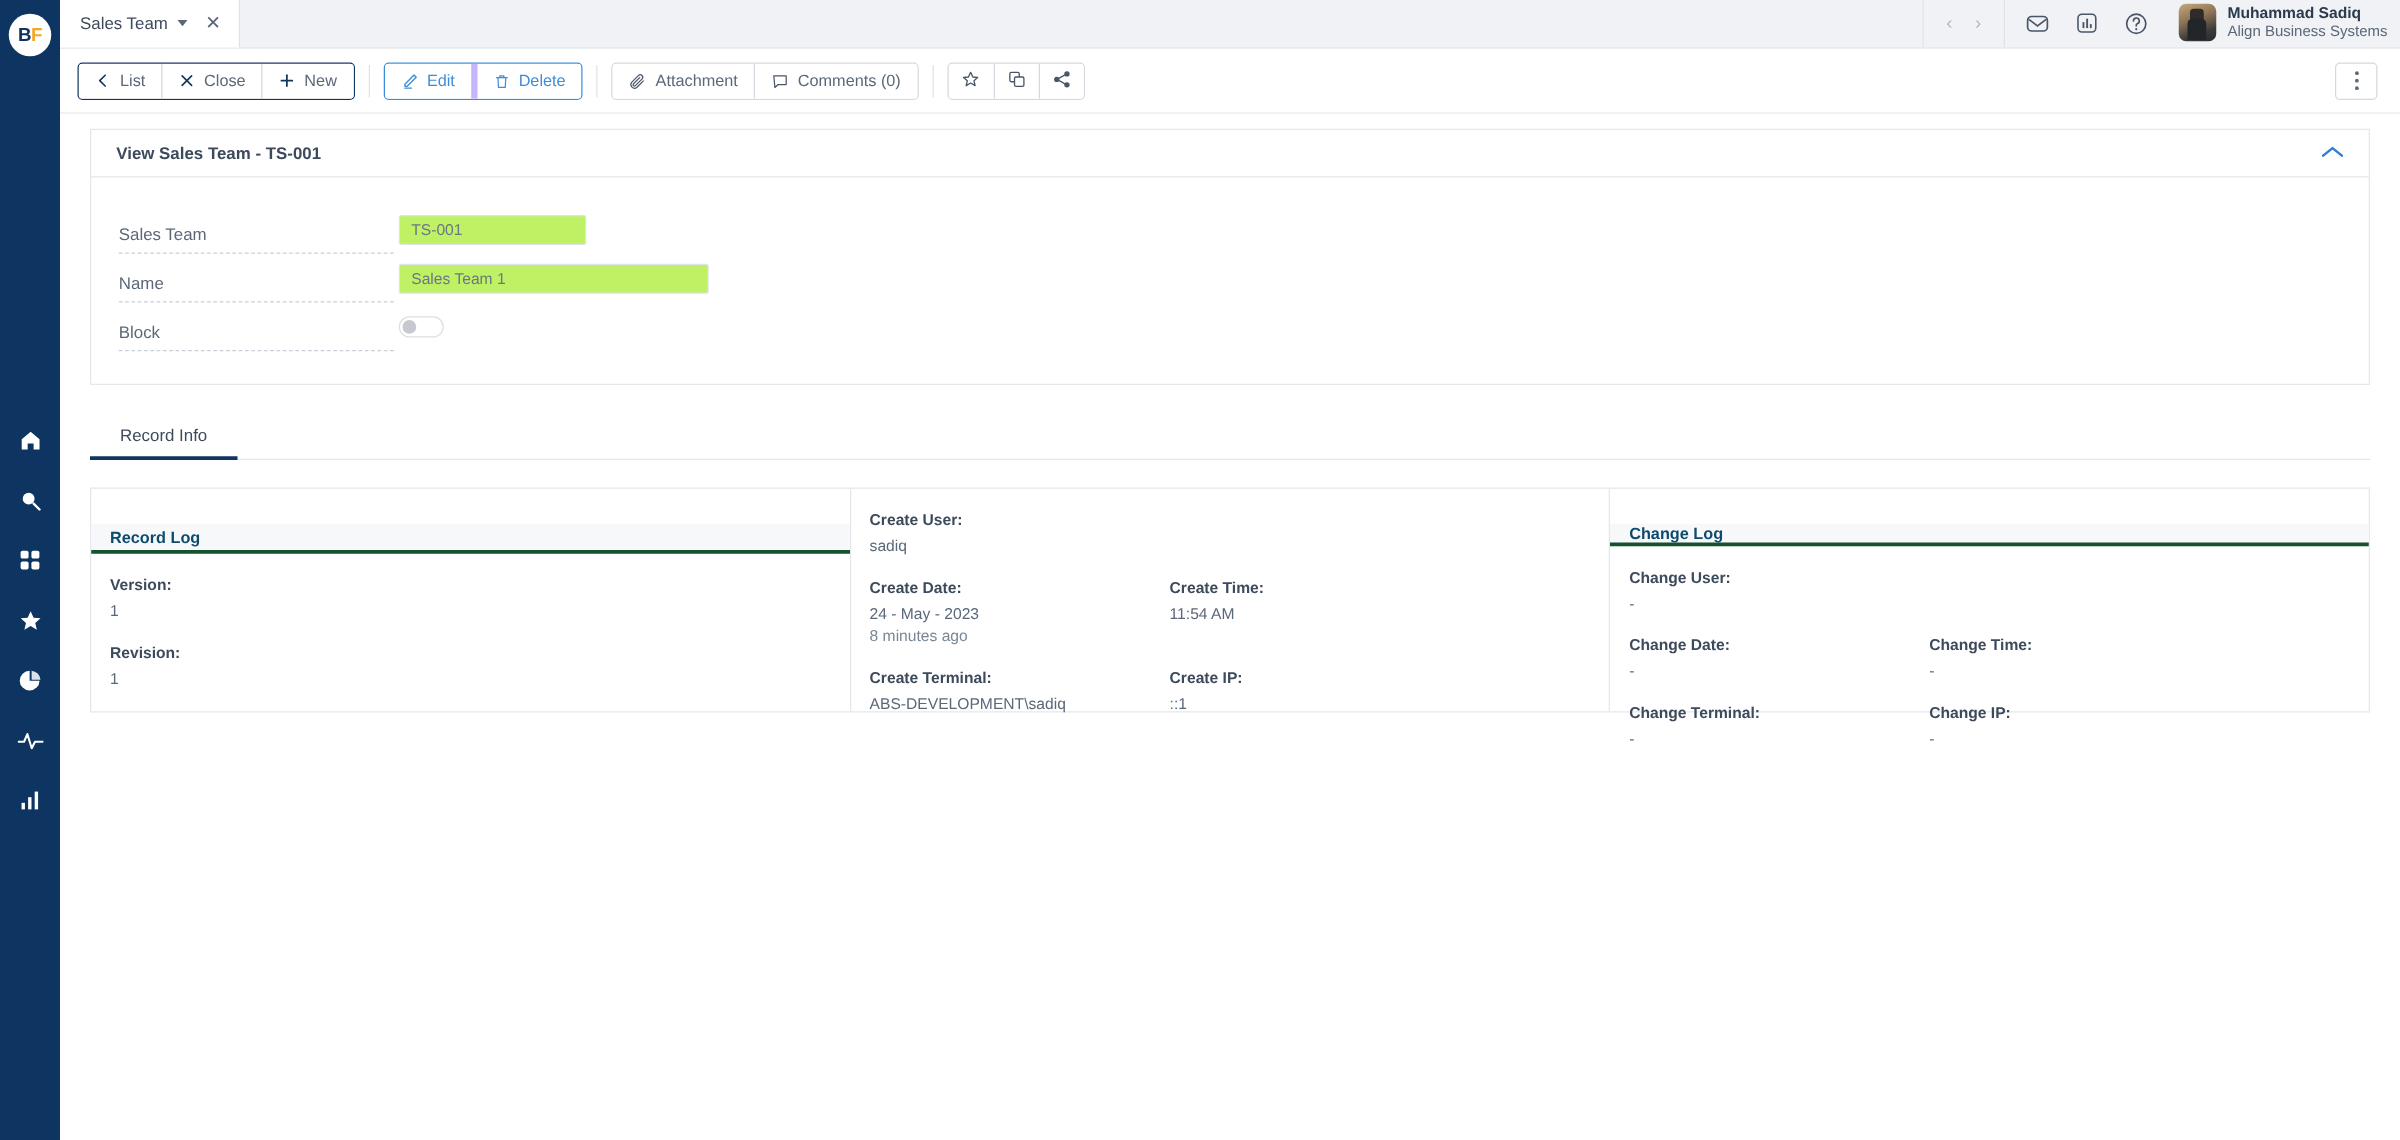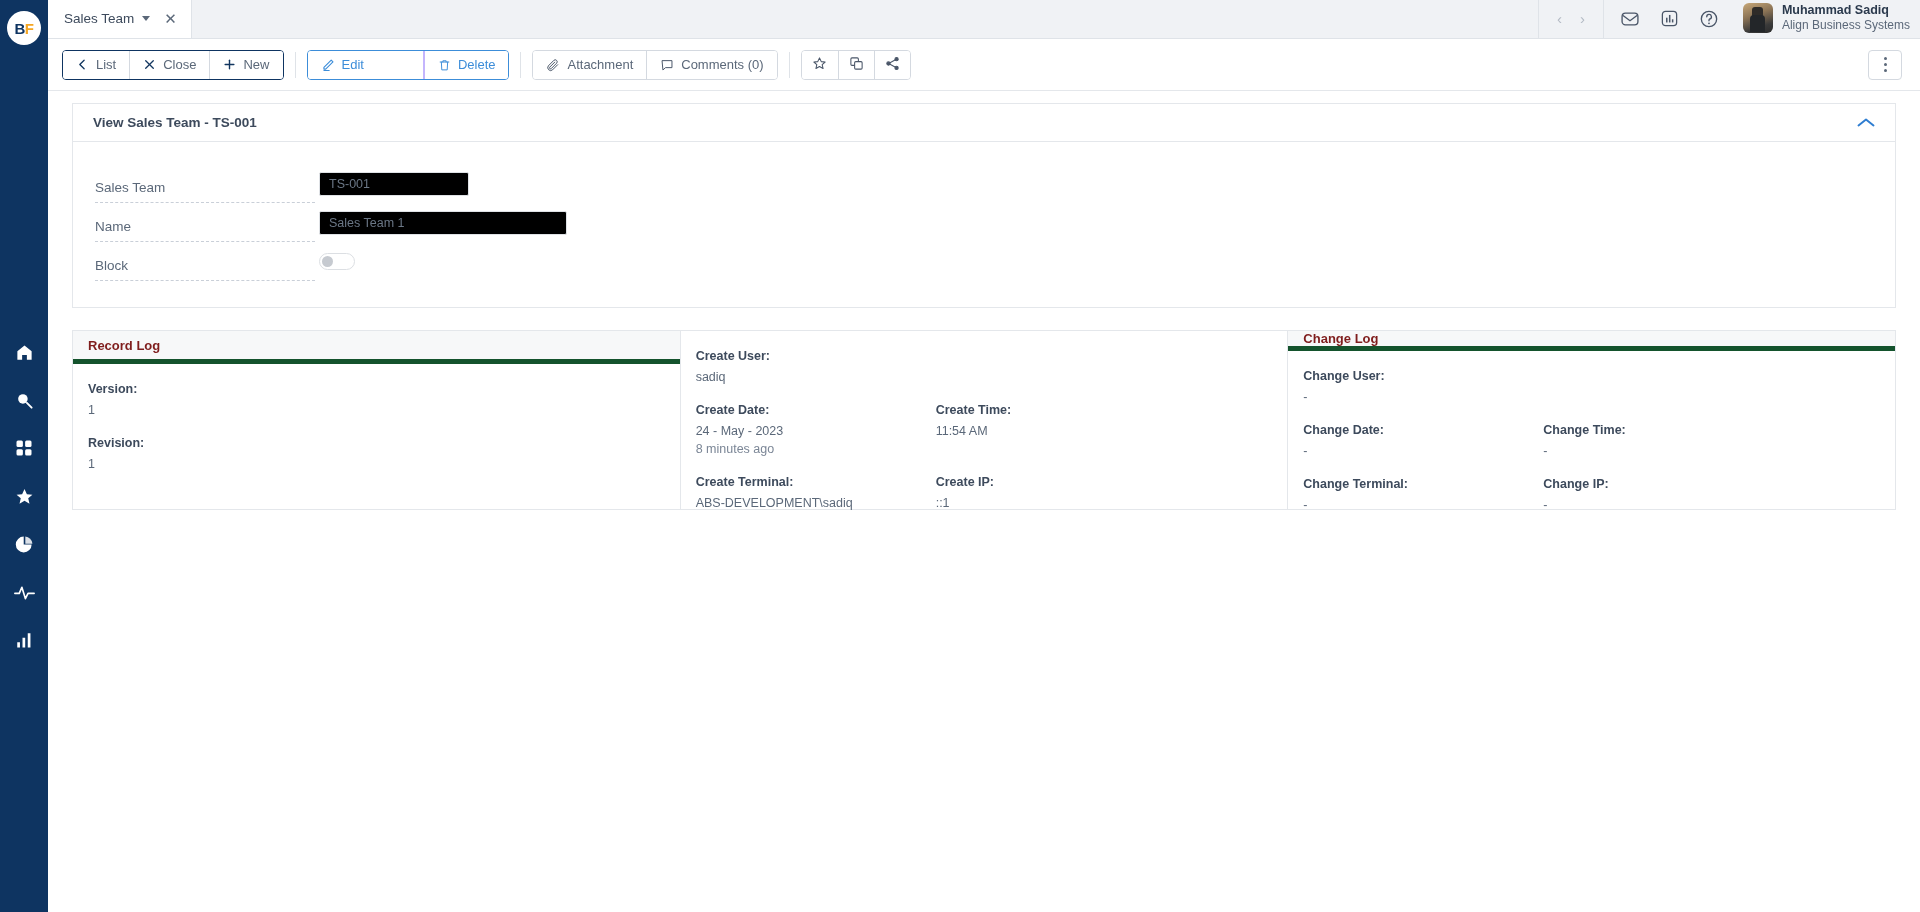--- a/index.html
+++ b/index.html
@@ -95,21 +95,21 @@
   .btn-group.plain { border:1px solid #d4d9e0; }
   .gbtn {
     display:flex; align-items:center; gap:7px;
     height:28px; padding: 0 13px;
     background:#fff; border:none; cursor:pointer;
     font-family:"Liberation Sans", sans-serif;
     font-size:13px; color:#5b6879; white-space:nowrap;
   }
   .gbtn + .gbtn { border-left:1px solid #d4d9e0; }
   .btn-group.blue .gbtn { color:#3c8dd9; }
-  .btn-group.blue .gbtn + .gbtn { border-left:2px solid #c4b5fd;margin-left:46px; }
+  .btn-group.blue .gbtn + .gbtn { border-left:5px solid #c4b5fd; }
   .gbtn svg { display:block; flex:none; }
   .tb-sep { width:1px; height:26px; background:#dfe3e8; margin:0 11px; }
   .icon-group { display:flex; border:1px solid #d4d9e0; border-radius:4px; overflow:hidden; }
   .ibtn {
     width:36px;height:28px;background:#fff;border:none;cursor:pointer;
     display:flex;align-items:center;justify-content:center;
   }
   .ibtn + .ibtn { border-left:1px solid #d4d9e0; }
   .kebab {
     margin-left:auto; width:34px;height:30px;
@@ -132,21 +132,21 @@
   .chev-up { cursor:pointer; display:flex; }
 
   .form-body { padding: 22px 0 26px 0; }
   .frow { display:flex; align-items:center; height:39px; padding-left:22px; }
   .flabel {
     width:220px; font-size:13.5px; color:#5b6879;
     border-bottom:1px dashed #c9cfd8; padding-bottom:7px; margin-right:4px;
     align-self:flex-end;
   }
   .finput {
-    height:24px; background:#000000; border:1px solid #dfe2e6; border-radius:2px;
+    height:24px; background:#bef264; border:1px solid #dfe2e6; border-radius:2px;
     font-size:12.5px; color:#6b7786; padding: 0 9px;
     display:flex; align-items:center; font-family:"Liberation Sans", sans-serif;
   }
   .finput.w-sm { width:150px; }
   .finput.w-lg { width:248px; }
   .toggle {
     width:36px;height:17px;border-radius:9px;background:#fff;
     border:1px solid #dcdfe3; position:relative; cursor:pointer;
   }
   .toggle i { position:absolute; left:2px; top:2px; width:11px;height:11px;
@@ -158,23 +158,23 @@
     padding: 11px 24px 9px 24px; font-size:13.5px; color:#5b6879;
     border-bottom:3px solid transparent; cursor:pointer; margin-bottom:-1px;
   }
   .rtab.active { border-bottom-color:#12365f; color:#3d4a5c; }
 
   
   .logs { display:flex; border:1px solid #e4e7eb; margin-top:22px; height:180px; }
   .logcol { flex:1 1 0; border-right:1px solid #e4e7eb; display:flex; flex-direction:column; }
   .logcol:last-child { border-right:none; }
   .loghead {
-    height:33px; background:#f7f8f9; border-bottom:5px solid #14532d;
+    height:33px; background:#f7f8f9; border-bottom:3px solid #14532d;
     display:flex; align-items:center; padding:0 15px;
-    font-size:13px; font-weight:bold; color:#7f1d1d;
+    font-size:13px; font-weight:bold; color:#0c4a6e;margin-top:28px;
   }
   .logbody { padding: 18px 15px 0 15px; flex:1; }
   .logline { display:flex; margin-bottom:19px; font-size:12.5px; }
   .lcell { display:flex; align-items:flex-start; gap:7px;flex-direction:column; }
   .lcell.c1 { width:240px; }
   .lkey { font-weight:bold; color:#3d4a5c; white-space:nowrap; }
   .lval { color:#5b6879; }
   .lsub { color:#7b8696; font-size:12.5px; margin-top:4px; display:block; }
 </style>
 </head>
@@ -418,20 +418,25 @@
         </div>
         <div class="frow">
           <span class="flabel">Block</span>
           <span class="toggle">
               <i></i>
             </span>
         </div>
       </div>
     </div>
 
+    <div class="tabstrip">
+      <div class="rtab active">
+        <span>Record Info</span>
+      </div>
+    </div>
 
     <div class="logs">
 
       <div class="logcol">
         <div class="loghead">Record Log</div>
         <div class="logbody">
           <div class="logline">
             <span class="lcell c1">
               <span class="lkey">Version:</span>
               <span class="lval">1</span>

